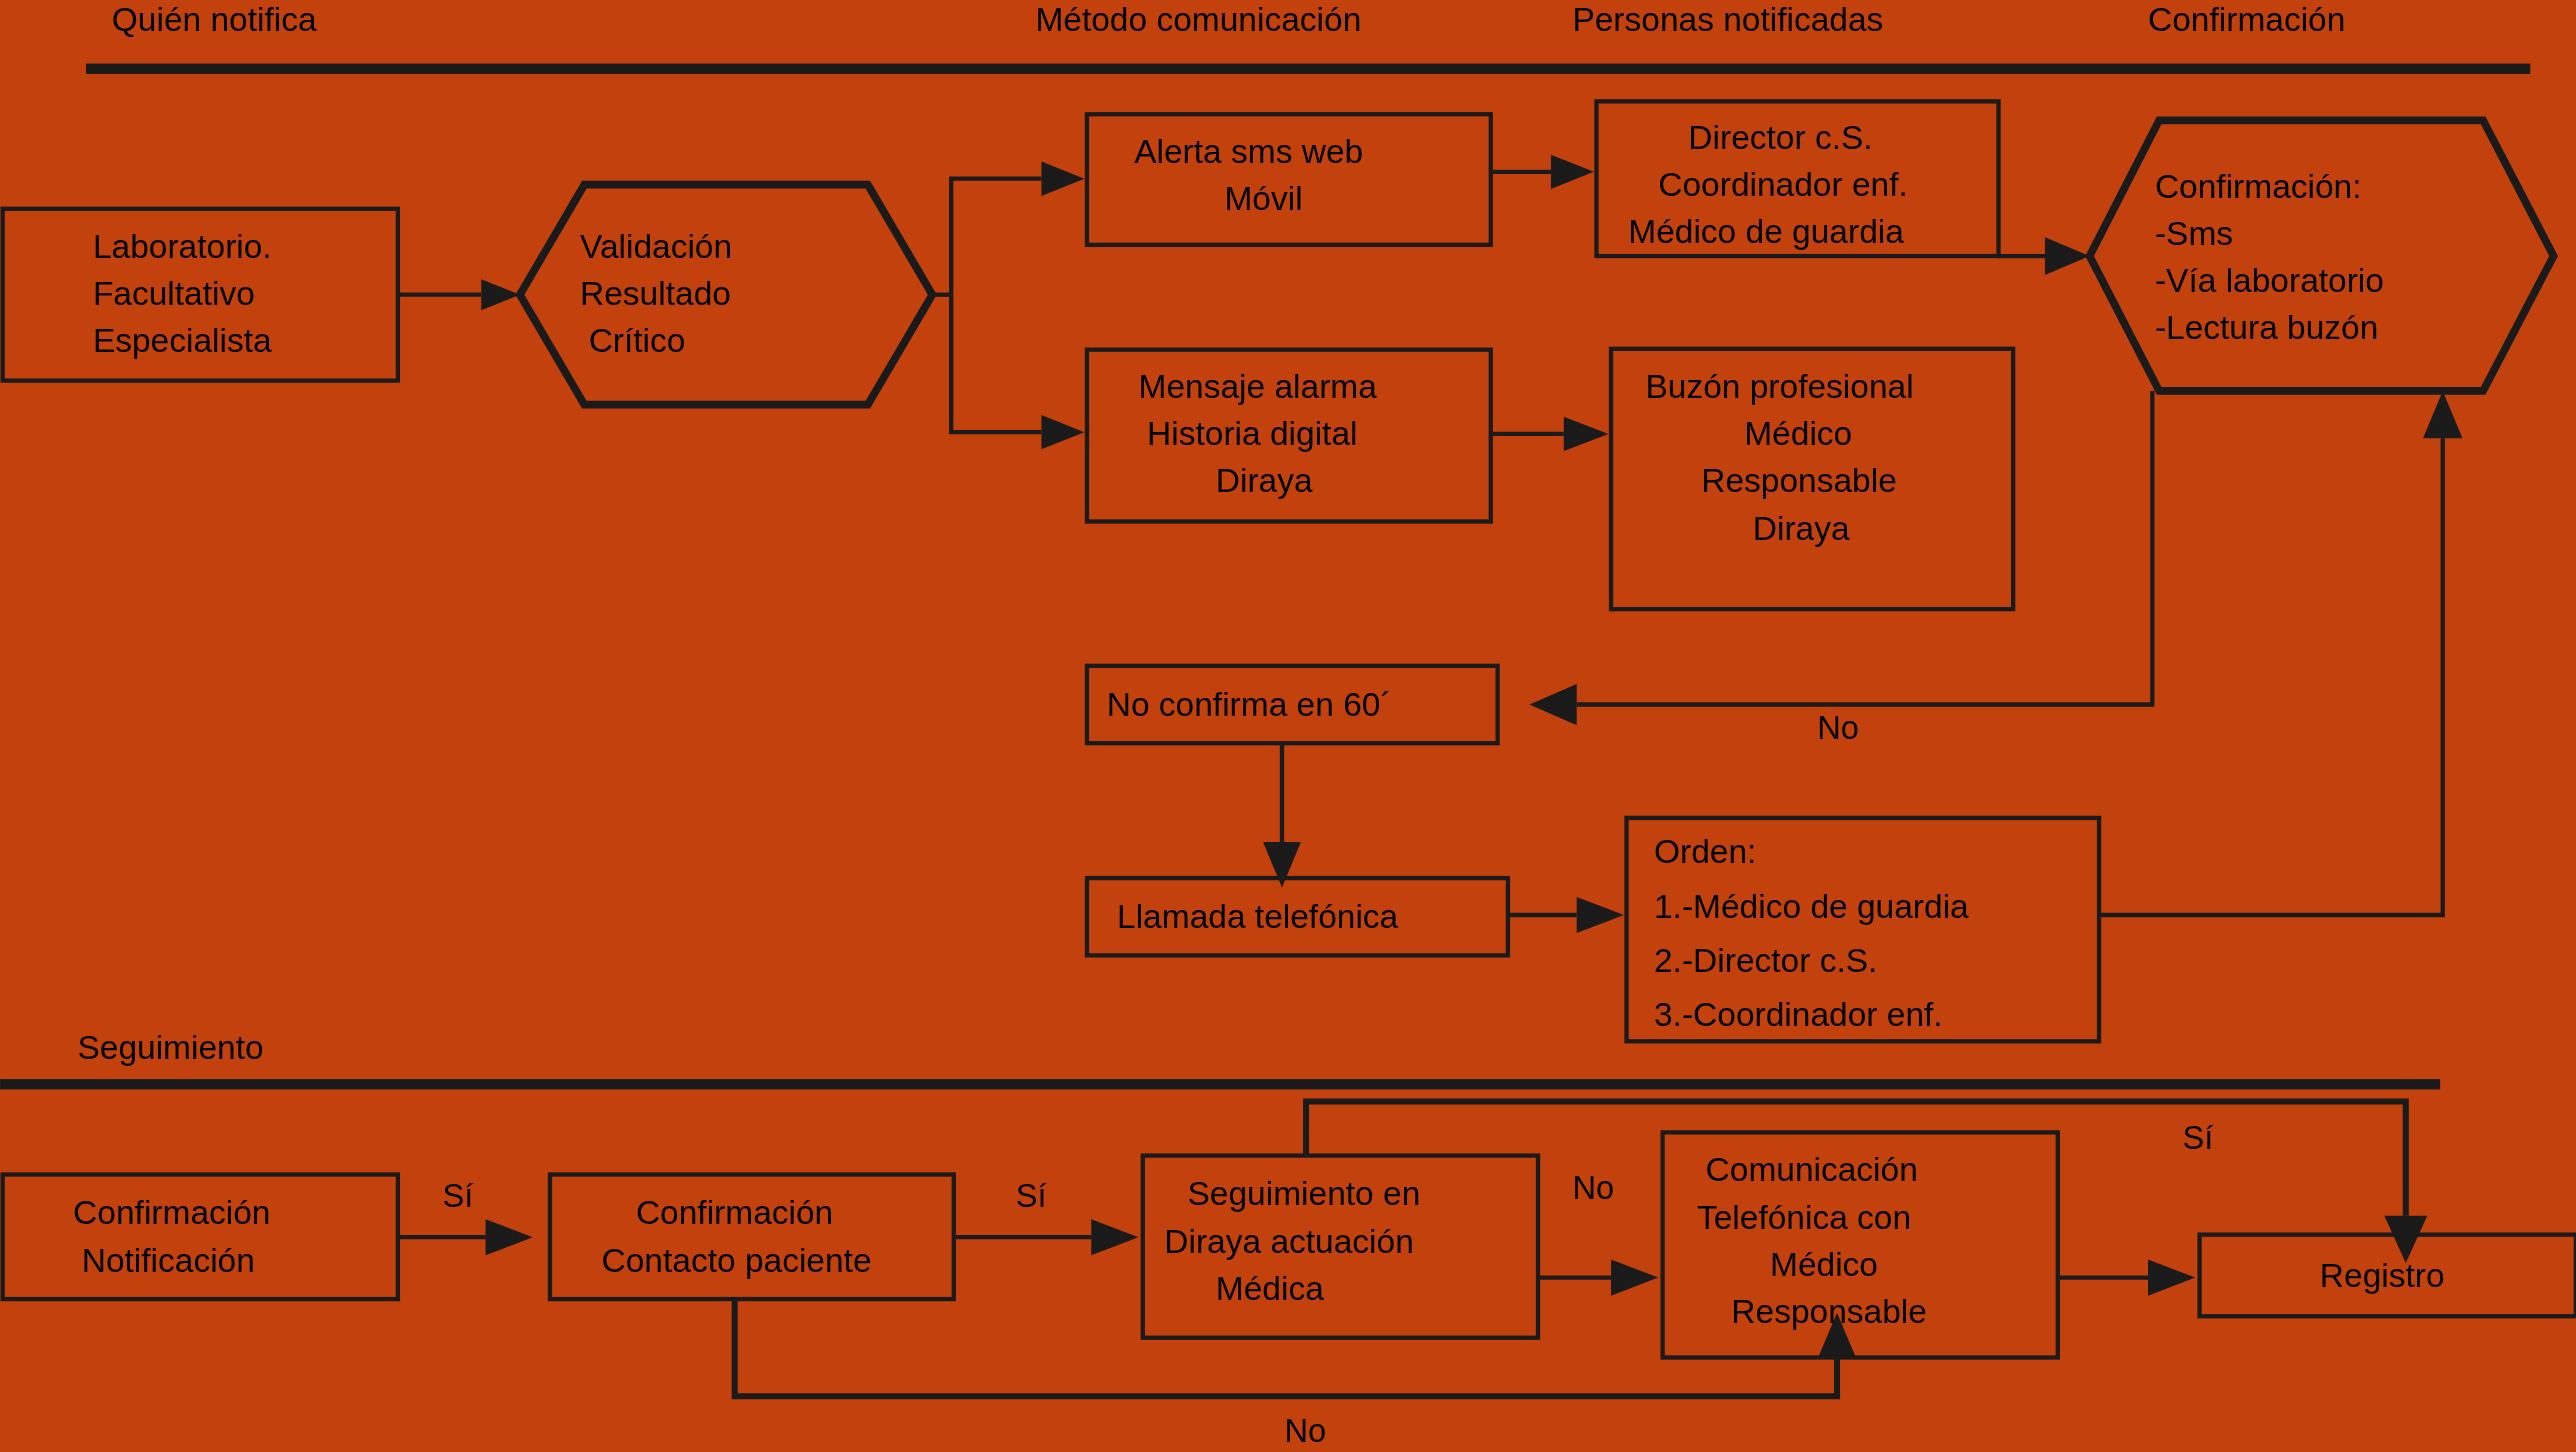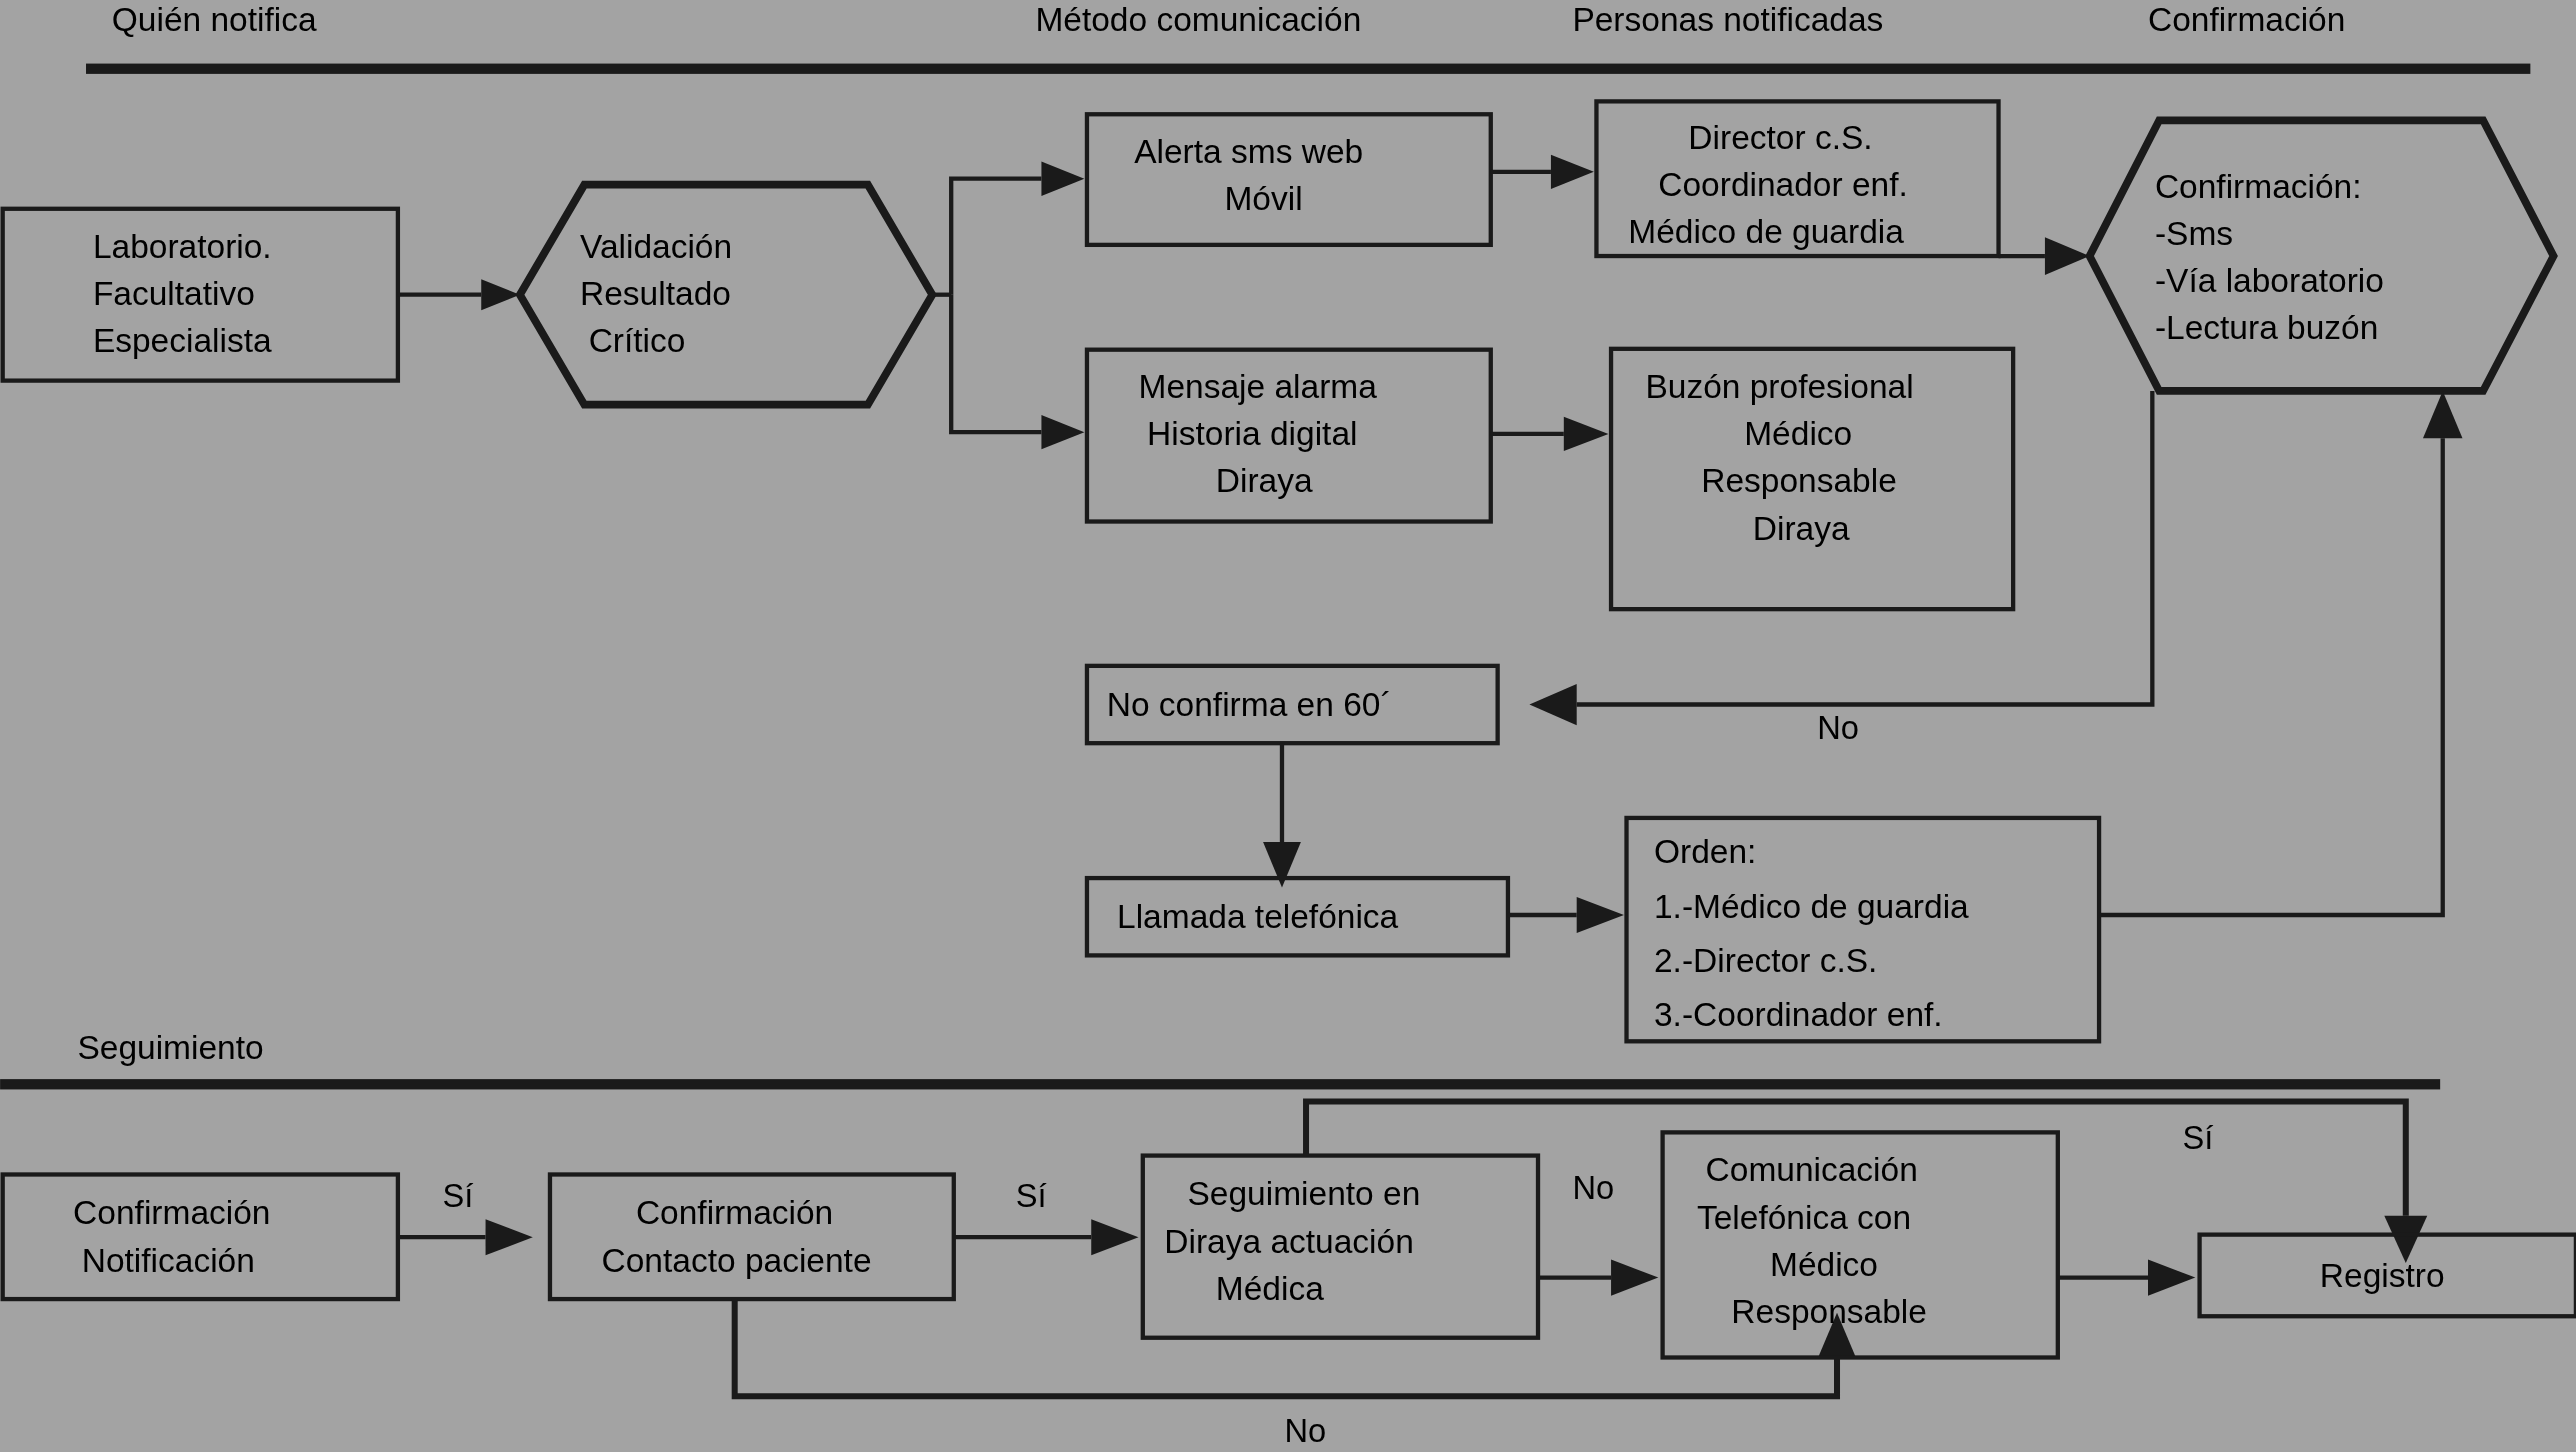--- a/index.html
+++ b/index.html
@@ -4,21 +4,21 @@
 <style>
   html, body {
     margin: 0;
     padding: 0;
     background: #ffffff;
   }
   #page {
     position: relative;
     width: 2576px;
     height: 1452px;
-    background: #a3a3a3;
+    background: #c2410c;
     font-family: "Liberation Sans", sans-serif;
     overflow: hidden;
   }
   svg#flow {
     position: absolute;
     left: 0;
     top: 0;
     width: 2576px;
     height: 1452px;
   }

